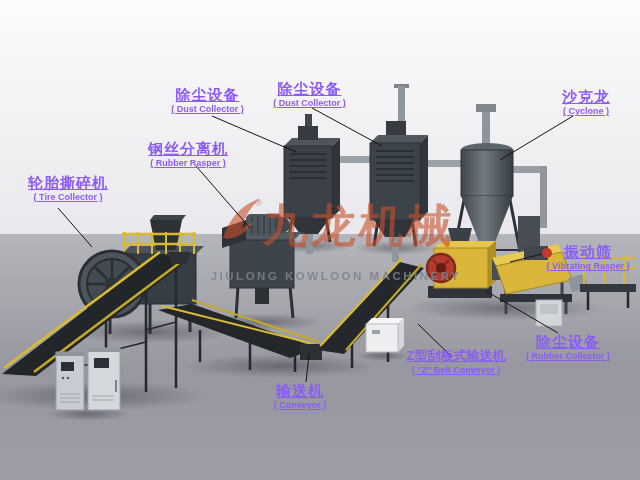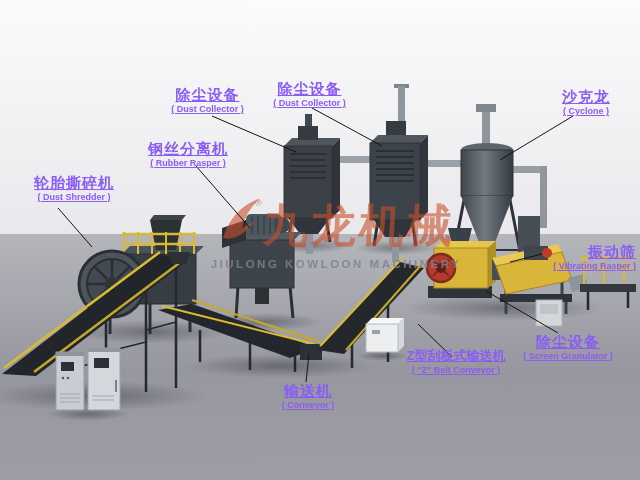--- a/index.html
+++ b/index.html
@@ -16,21 +16,21 @@
   .label.small .zh{font-size:13px;letter-spacing:0;}
   .watermark{position:absolute;left:200px;top:196px;width:272px;text-align:center;z-index:20;}
   .wm-row{display:flex;align-items:flex-start;justify-content:center;}
   .wm-logo{width:46px;height:50px;flex:0 0 auto;}
   .wm-brand{
     font-size:45px;font-weight:900;letter-spacing:3px;
     color:rgba(201,80,42,0.60);white-space:nowrap;
     transform:skewX(-3deg);
   }
   .wm-sub{
-    margin-top:2px;font-size:11.5px;font-weight:bold;letter-spacing:2.5px;
+    margin-top:14px;font-size:11.5px;font-weight:bold;letter-spacing:2.5px;
     color:rgba(125,131,138,0.85);white-space:nowrap;
   }
 </style>
 </head>
 <body>
 
 <div id="stage">
 
   <svg id="scene-svg" width="640" height="480" viewBox="0 0 640 480">
     <defs>
@@ -235,50 +235,50 @@
       <line x1="312" y1="108" x2="382" y2="146"></line>
       <line x1="573" y1="116" x2="500" y2="160"></line>
       <line x1="546" y1="253" x2="510" y2="262"></line>
       <line x1="558" y1="333" x2="486" y2="291"></line>
       <line x1="452" y1="357" x2="418" y2="324"></line>
       <line x1="306" y1="382" x2="309" y2="354"></line>
     </g>
     <circle cx="547" cy="253" r="5" fill="#c13a2c"></circle>
   </svg>
 
-  <div class="label" style="left:19px;top:174px;width:110px;">
+  <div class="label" style="left:13px;top:174px;width:110px;">
     <span class="zh">轮胎撕碎机</span>
-    <span class="en">( Dust Shredder )</span>
+    <span class="en">( Tire Collector )</span>
   </div>
   <div class="label" style="left:138px;top:140px;width:100px;">
     <span class="zh">钢丝分离机</span>
     <span class="en">( Rubber Rasper )</span>
   </div>
   <div class="label" style="left:160px;top:86px;width:95px;">
     <span class="zh">除尘设备</span>
     <span class="en">( Dust Collector )</span>
   </div>
   <div class="label" style="left:262px;top:80px;width:95px;">
     <span class="zh">除尘设备</span>
     <span class="en">( Dust Collector )</span>
   </div>
   <div class="label" style="left:542px;top:88px;width:88px;">
     <span class="zh">沙克龙</span>
     <span class="en">( Cyclone )</span>
   </div>
-  <div class="label" style="left:540px;top:243px;width:96px;text-align:right;">
+  <div class="label" style="left:540px;top:243px;width:96px;">
     <span class="zh">振动筛</span>
     <span class="en">( Vibrating Rasper )</span>
   </div>
   <div class="label" style="left:502px;top:333px;width:132px;">
     <span class="zh">除尘设备</span>
-    <span class="en">( Screen Granulator )</span>
+    <span class="en">( Rubber Collector )</span>
   </div>
   <div class="label small" style="left:394px;top:349px;width:124px;">
     <span class="zh">Z型刮板式输送机</span>
     <span class="en">( "Z" Belt Conveyor )</span>
   </div>
-  <div class="label" style="left:268px;top:382px;width:80px;">
+  <div class="label" style="left:260px;top:382px;width:80px;">
     <span class="zh">输送机</span>
     <span class="en">( Conveyor )</span>
   </div>
 
 </div>
 
 </body></html>

